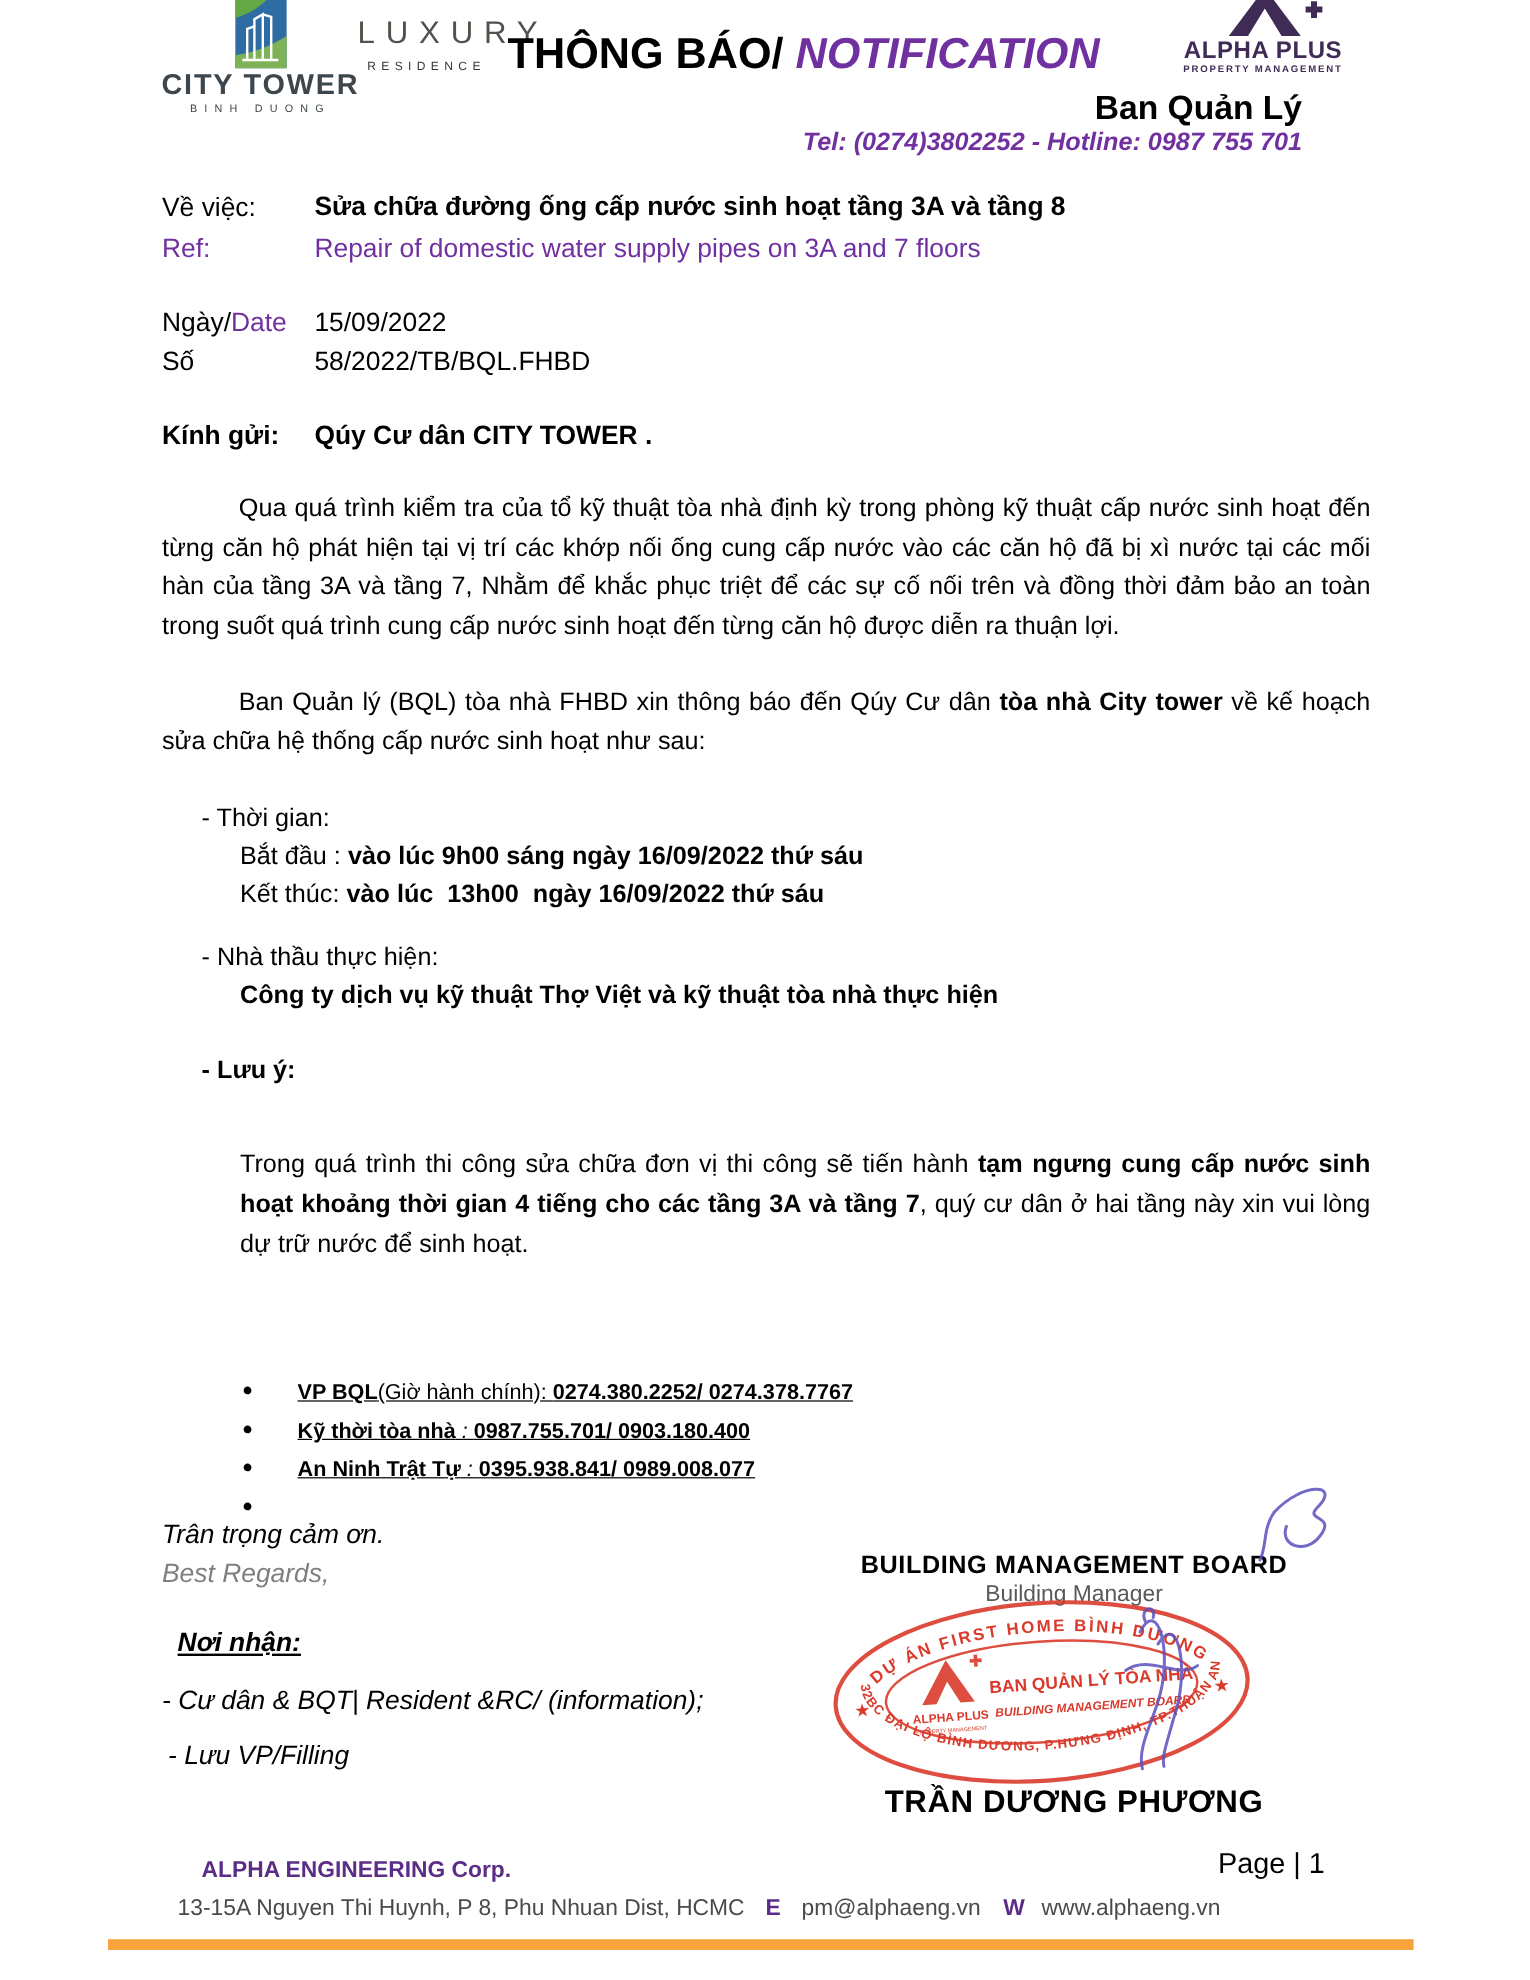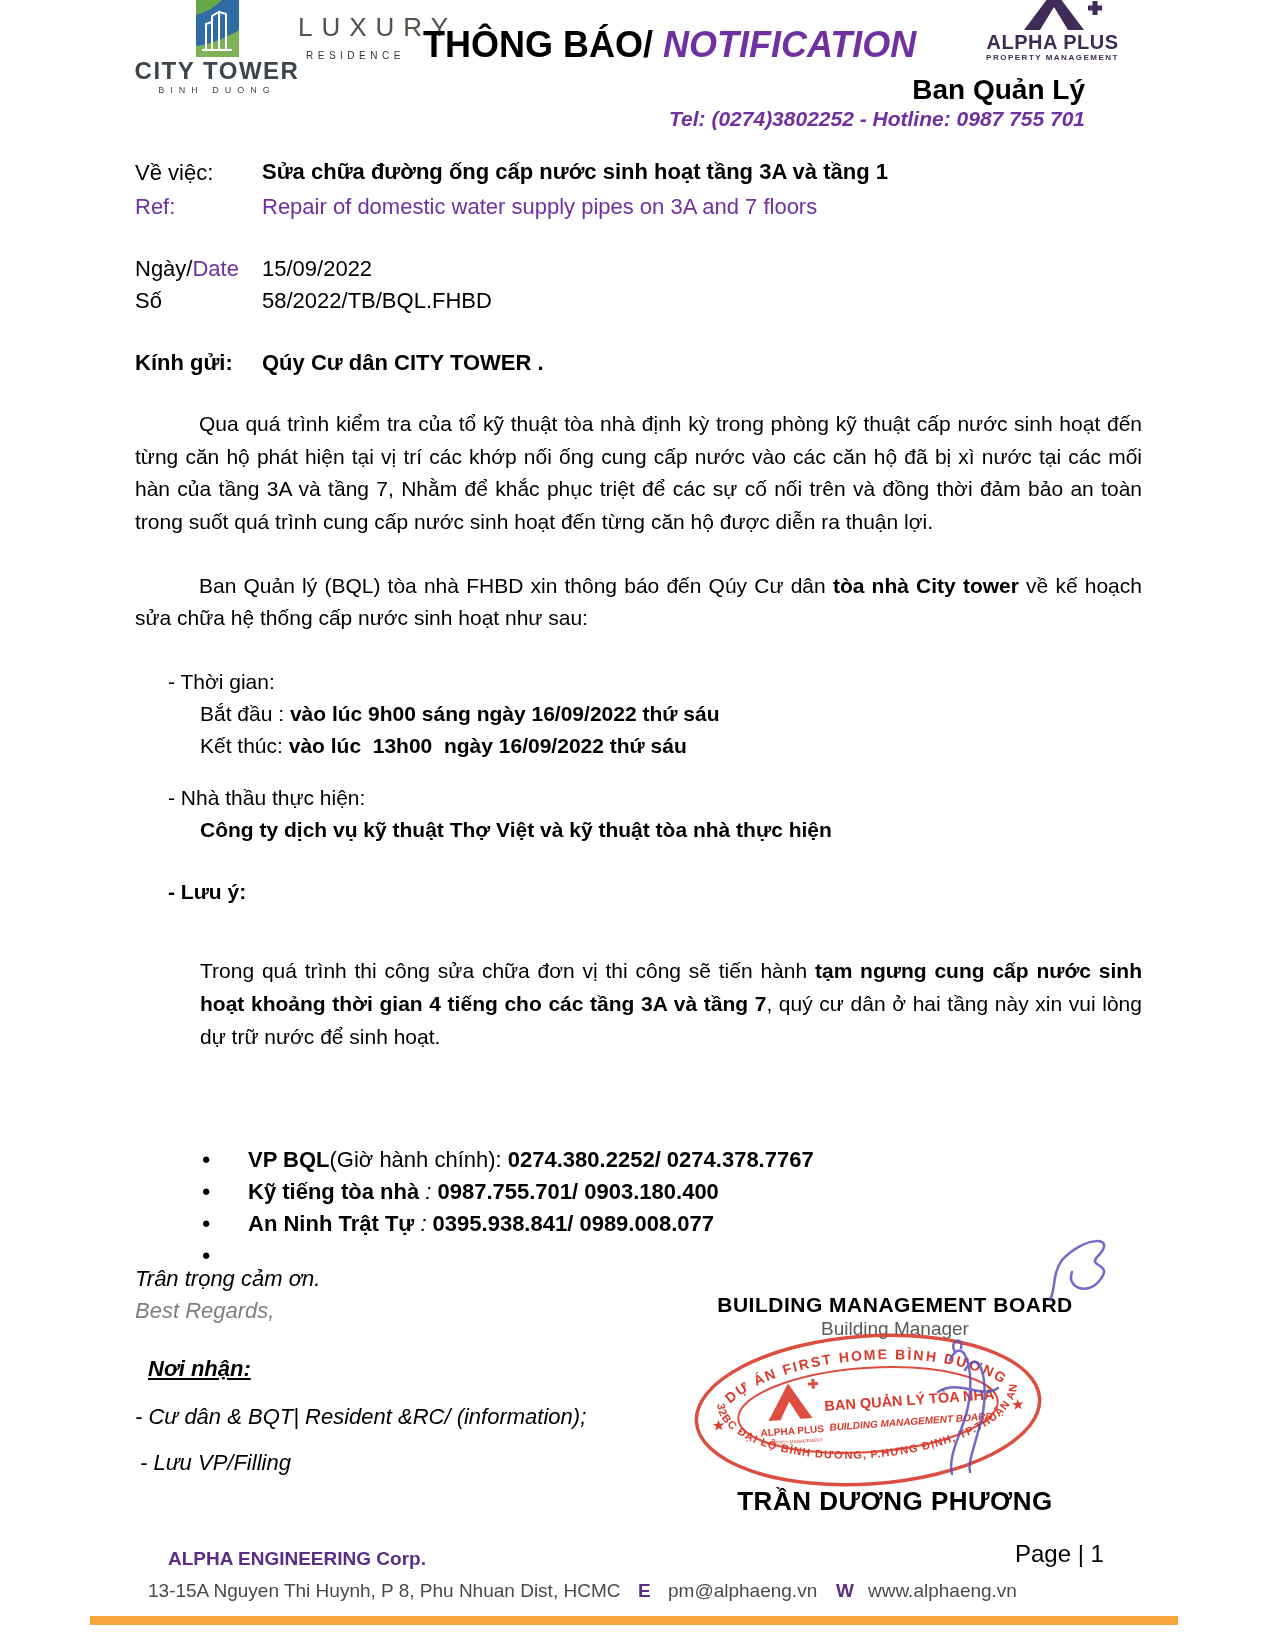--- a/index.html
+++ b/index.html
@@ -22,21 +22,21 @@
   .alpha-name{font-size:20px;font-weight:bold;color:#3F2B56;text-align:center;letter-spacing:0.5px;}
   .alpha-sub{font-size:8px;font-weight:bold;color:#3F2B56;text-align:center;letter-spacing:1.5px;}
   .board{font-size:28px;font-weight:bold;text-align:right;}
   .contact{font-size:21px;font-style:italic;font-weight:bold;color:#7030A0;text-align:right;}
 
   
   .lbl{font-size:22px;}
   .val{font-size:22px;}
 
   
-  .hot li{list-style:none;position:relative;padding-left:48px;height:32px;font-size:22px;line-height:32px;}
+  .hot li{list-style:none;position:relative;padding-left:48px;height:32px;font-size:18px;line-height:32px;text-decoration:underline;}
   .hot li::before{content:"•";position:absolute;left:2px;top:0;font-size:24px;}
   .hot li:nth-child(n+2) .mid{font-style:italic;}
   .hot{margin:0;padding:0;}
 
   .sig-line1{font-size:21px;font-weight:bold;letter-spacing:0.5px;text-align:center;}
   .sig-line2{font-size:19px;color:#595959;text-align:center;}
   .sig-name{font-size:26px;font-weight:bold;letter-spacing:0.5px;text-align:center;}
 
   .stamp{transform:rotate(-4deg);}
   .stamp text{font-family:"Liberation Sans","DejaVu Sans",sans-serif;fill:#D93A2B;}
@@ -81,21 +81,21 @@
     <path d="M22,30 L52,-10 L82,30 Z M38,30 L52,7 L66,30 Z" fill="#3F2B56" fill-rule="evenodd"></path>
     <path d="M86,8 h14 M93,1 v14" stroke="#3F2B56" stroke-width="5"></path>
   </svg>
   <div class="abs alpha-name" style="left:975px;top:31px;width:155px;">ALPHA PLUS</div>
   <div class="abs alpha-sub" style="left:975px;top:53px;width:155px;">PROPERTY MANAGEMENT</div>
 
   <div class="abs board" style="left:700px;top:74px;width:385px;">Ban Quản Lý</div>
   <div class="abs contact" style="left:600px;top:107px;width:485px;">Tel: (0274)3802252 - Hotline: 0987 755 701</div>
 
   <div class="abs lbl" style="left:135px;top:160px;">Về việc:</div>
-  <div class="abs val b" style="left:262px;top:159px;">Sửa chữa đường ống cấp nước sinh hoạt tầng 3A và tầng 1</div>
+  <div class="abs val b" style="left:262px;top:159px;">Sửa chữa đường ống cấp nước sinh hoạt tầng 3A và tầng 8</div>
 
   <div class="abs lbl purple" style="left:135px;top:194px;">Ref:</div>
   <div class="abs val purple" style="left:262px;top:194px;">Repair of domestic water supply pipes on 3A and 7 floors</div>
 
   <div class="abs lbl" style="left:135px;top:256px;">
     <span>Ngày/</span><span class="purple">Date</span>
   </div>
   <div class="abs val" style="left:262px;top:256px;">15/09/2022</div>
 
   <div class="abs lbl" style="left:135px;top:288px;">Số</div>
@@ -125,21 +125,21 @@
   <div class="abs body-txt just" style="left:200px;top:954px;width:942px;line-height:33px;">
     <span>Trong quá trình thi công sửa chữa đơn vị thi công sẽ tiến hành </span><span class="b">tạm ngưng cung cấp nước sinh hoạt khoảng thời gian 4 tiếng cho các tầng 3A và tầng 7</span><span>, quý cư dân ở hai tầng này xin vui lòng dự trữ nước để sinh hoạt.</span>
   </div>
 
 
   <ul class="abs hot" style="left:200px;top:1144px;width:900px;">
     <li>
       <span class="b">VP BQL</span><span class="mid pre">(Giờ hành chính): </span><span class="b">0274.380.2252/ 0274.378.7767</span>
     </li>
     <li>
-      <span class="b">Kỹ tiếng tòa nhà</span><span class="mid pre"> : </span><span class="b">0987.755.701/ 0903.180.400</span>
+      <span class="b">Kỹ thời tòa nhà</span><span class="mid pre"> : </span><span class="b">0987.755.701/ 0903.180.400</span>
     </li>
     <li>
       <span class="b">An Ninh Trật Tự</span><span class="mid pre"> : </span><span class="b">0395.938.841/ 0989.008.077</span>
     </li>
     <li></li>
   </ul>
 
   <div class="abs thanks" style="left:135px;top:1266px;">Trân trọng cảm ơn.</div>
   <div class="abs regards" style="left:135px;top:1298px;">Best Regards,</div>
 

